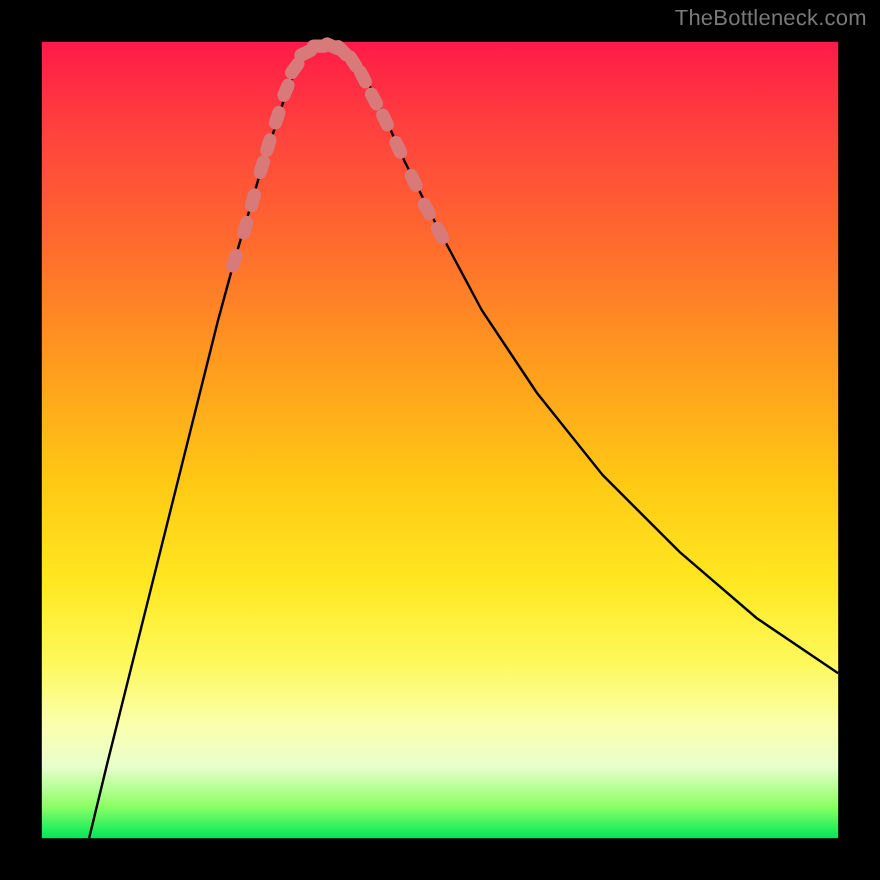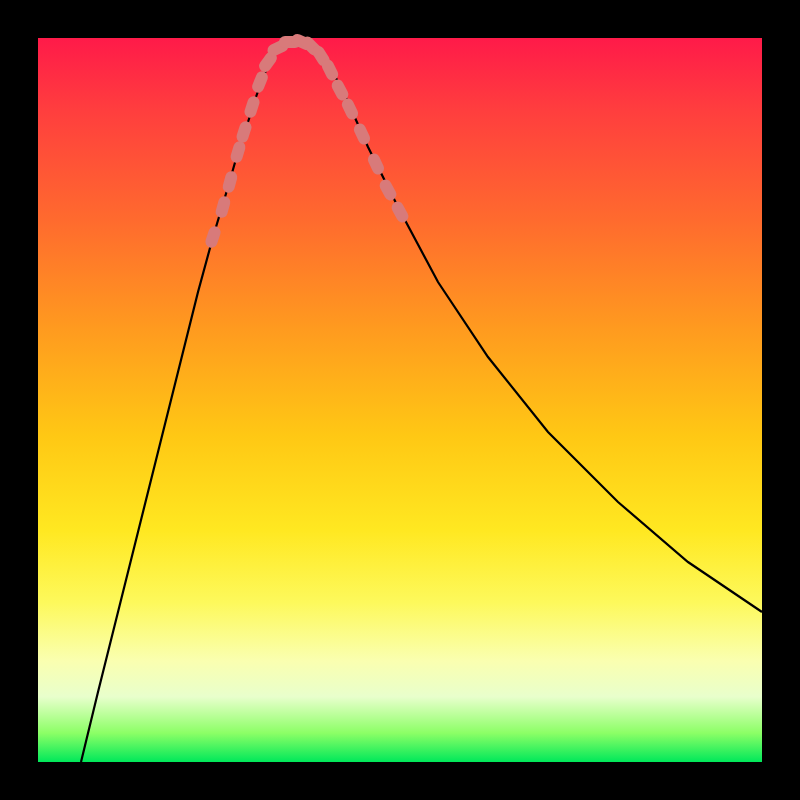--- a/index.html
+++ b/index.html
@@ -58,20 +58,21 @@
     width: 724px;
     height: 724px;
     overflow: visible;
   }
 </style>
 </head>
 <body>
 
 <div class="frame">
 
+  <div class="watermark">TheBottleneck.com</div>
 
   <div class="plot-area">
     <svg class="curve" viewBox="0 0 724 724" preserveAspectRatio="none">
       <path id="curve-path" fill="none" stroke-width="2.2" d="M43 724 L60 654 L80 574 L100 494 L120 414 L140 334 L160 254 L175 199 L190 149 L200 114 L210 84 L218 59 L225 39 L232 24 L240 12 L248 5 L255 2 L262 2 L270 5 L280 14 L295 34 L310 64 L330 109 L360 169 L400 244 L450 319 L510 394 L580 464 L650 524 L724 574" stroke="#000000"></path>
       <g id="markers-group">
           <rect x="164" y="193" width="22" height="12" rx="6" ry="6" fill="#d87a7a" transform="rotate(-71.6 175 199)"></rect>
           <rect x="174" y="163" width="22" height="12" rx="6" ry="6" fill="#d87a7a" transform="rotate(-74.4 185 169)"></rect>
           <rect x="181" y="138" width="22" height="12" rx="6" ry="6" fill="#d87a7a" transform="rotate(-75.1 192 144)"></rect>
           <rect x="189" y="108" width="22" height="12" rx="6" ry="6" fill="#d87a7a" transform="rotate(-73.3 200 114)"></rect>
           <rect x="195" y="88" width="22" height="12" rx="6" ry="6" fill="#d87a7a" transform="rotate(-72.3 206 94)"></rect>

